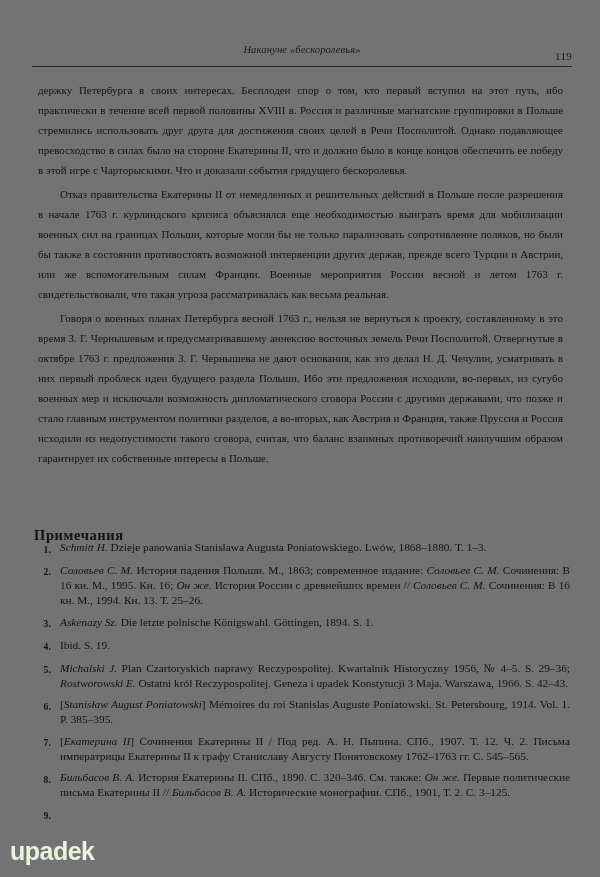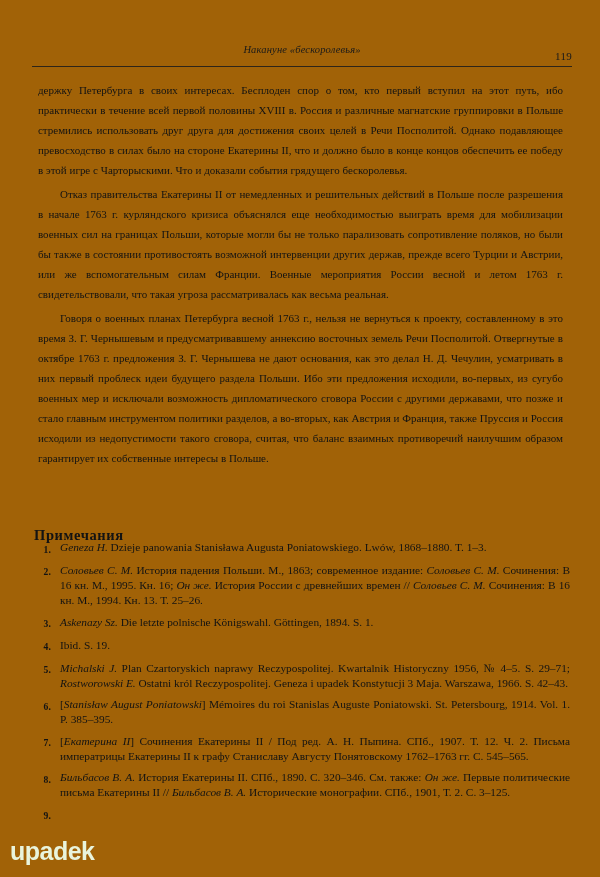--- a/index.html
+++ b/index.html
@@ -7,21 +7,21 @@
     margin: 0;
     padding: 0;
     background: #ffffff;
   }
 
   .page {
     position: relative;
     width: 600px;
     height: 877px;
     margin: 0 auto;
-    background: #a16207;
+    background: #737373;
     overflow: hidden;
     font-family: "Liberation Serif", "DejaVu Serif", serif;
     color: #131313;
     box-sizing: border-box;
   }
 
   
   .running-head {
     position: absolute;
     left: 32px;
@@ -156,37 +156,37 @@
     <p class="para first">держку Петербурга в своих интересах. Бесплоден спор о том, кто первый вступил на этот путь, ибо практически в течение всей первой половины XVIII в. Россия и различные магнатские группировки в Польше стремились использовать друг друга для достижения своих целей в Речи Посполитой. Однако подавляющее превосходство в силах было на стороне Екатерины II, что и должно было в конце концов обеспечить ее победу в этой игре с Чарторыскими. Что и доказали события грядущего бескоролевья.</p>
     <p class="para">Отказ правительства Екатерины II от немедленных и решительных действий в Польше после разрешения в начале 1763 г. курляндского кризиса объяснялся еще необходимостью выиграть время для мобилизации военных сил на границах Польши, которые могли бы не только парализовать сопротивление поляков, но были бы также в состоянии противостоять возможной интервенции других держав, прежде всего Турции и Австрии, или же вспомогательным силам Франции. Военные мероприятия России весной и летом 1763 г. свидетельствовали, что такая угроза рассматривалась как весьма реальная.</p>
     <p class="para">Говоря о военных планах Петербурга весной 1763 г., нельзя не вернуться к проекту, составленному в это время З. Г. Чернышевым и предусматривавшему аннексию восточных земель Речи Посполитой. Отвергнутые в октябре 1763 г. предложения З. Г. Чернышева не дают основания, как это делал Н. Д. Чечулин, усматривать в них первый проблеск идеи будущего раздела Польши. Ибо эти предложения исходили, во-первых, из сугубо военных мер и исключали возможность дипломатического сговора России с другими державами, что позже и стало главным инструментом политики разделов, а во-вторых, как Австрия и Франция, также Пруссия и Россия исходили из недопустимости такого сговора, считая, что баланс взаимных противоречий наилучшим образом гарантирует их собственные интересы в Польше.</p>
   </div>
 
   <div class="notes-heading">Примечания</div>
 
   <div class="notes" id="notes-list">
       <div class="note">
         <div class="note-num">1.</div>
-        <div class="note-text"><i>Geneza H.</i><span> Dzieje panowania Stanisława Augusta Poniatowskiego. Lwów, 1868–1880. T. 1–3.</span></div>
+        <div class="note-text"><i>Schmitt H.</i><span> Dzieje panowania Stanisława Augusta Poniatowskiego. Lwów, 1868–1880. T. 1–3.</span></div>
       </div>
       <div class="note">
         <div class="note-num">2.</div>
         <div class="note-text"><i>Соловьев С. М.</i><span> История падения Польши. М., 1863; современное издание: </span><i>Соловьев С. М.</i><span> Сочинения: В 16 кн. М., 1995. Кн. 16; </span><i>Он же.</i><span> История России с древнейших времен // </span><i>Соловьев С. М.</i><span> Сочинения: В 16 кн. М., 1994. Кн. 13. Т. 25–26.</span></div>
       </div>
       <div class="note">
         <div class="note-num">3.</div>
         <div class="note-text"><i>Askenazy Sz.</i><span> Die letzte polnische Königswahl. Göttingen, 1894. S. 1.</span></div>
       </div>
       <div class="note">
         <div class="note-num">4.</div>
         <div class="note-text"><span>Ibid. S. 19.</span></div>
       </div>
       <div class="note">
         <div class="note-num">5.</div>
-        <div class="note-text"><i>Michalski J.</i><span> Plan Czartoryskich naprawy Reczypospolitej. Kwartalnik Historyczny 1956, № 4–5. S. 29–71; </span><i>Rostworowski E.</i><span> Ostatni król Reczypospolitej. Geneza i upadek Konstytucji 3 Maja. Warszawa, 1966. S. 42–43.</span></div>
+        <div class="note-text"><i>Michalski J.</i><span> Plan Czartoryskich naprawy Reczypospolitej. Kwartalnik Historyczny 1956, № 4–5. S. 29–36; </span><i>Rostworowski E.</i><span> Ostatni król Reczypospolitej. Geneza i upadek Konstytucji 3 Maja. Warszawa, 1966. S. 42–43.</span></div>
       </div>
       <div class="note">
         <div class="note-num">6.</div>
         <div class="note-text"><span>[</span><i>Stanisław August Poniatowski</i><span>] Mémoires du roi Stanislas Auguste Poniatowski. St. Petersbourg, 1914. Vol. 1. P. 385–395.</span></div>
       </div>
       <div class="note">
         <div class="note-num">7.</div>
         <div class="note-text"><span>[</span><i>Екатерина II</i><span>] Сочинения Екатерины II / Под ред. А. Н. Пыпина. СПб., 1907. Т. 12. Ч. 2. Письма императрицы Екатерины II к графу Станиславу Августу Понятовскому 1762–1763 гг. С. 545–565.</span></div>
       </div>
       <div class="note">

